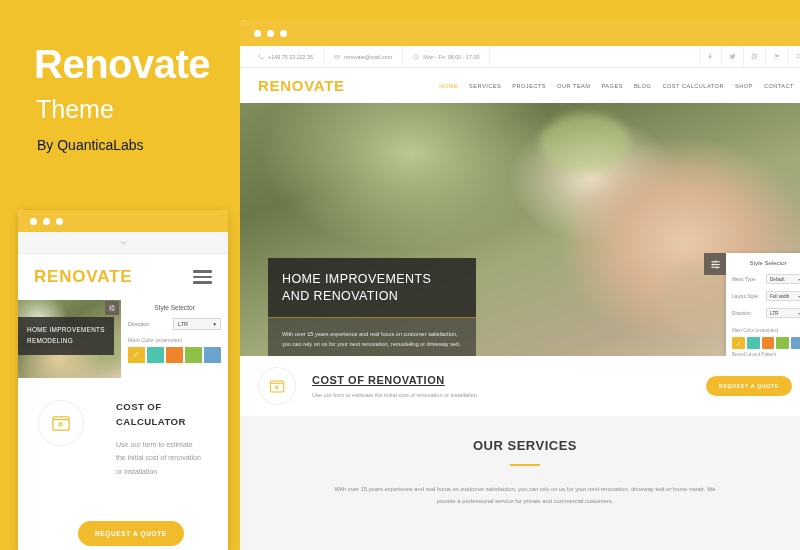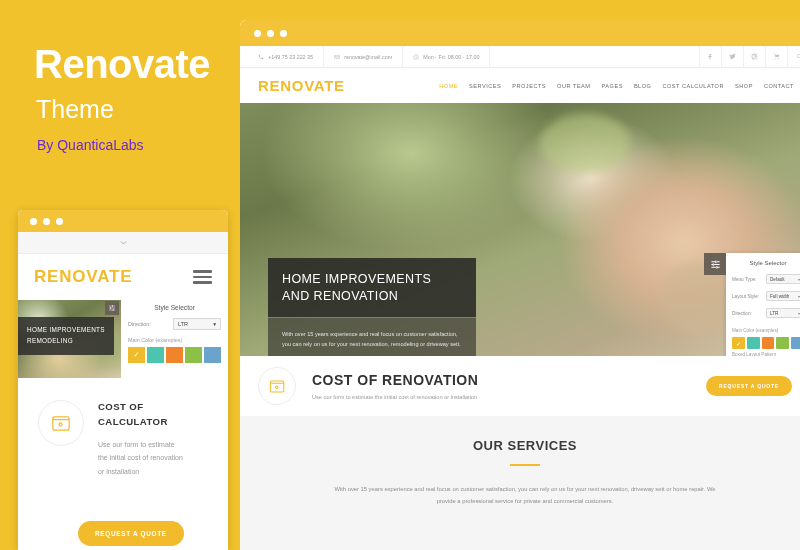--- a/index.html
+++ b/index.html
@@ -22,21 +22,21 @@
     font-size: 40px; font-weight: bold; color: #ffffff;
     letter-spacing: -0.5px; line-height: 1;
   }
   .promo-sub {
     position: absolute; left: 36px; top: 97px;
     font-size: 25px; font-weight: 300; color: #ffffff;
     line-height: 1;
   }
   .promo-by {
     position: absolute; left: 37px; top: 137px;
-    font-size: 14px; font-weight: 400; color: #6d28d9;
+    font-size: 14px; font-weight: 400; color: #0f172a;
   }
 
   
   .desktop {
     position: absolute; left: 240px; top: 20px;
     width: 570px; height: 530px;
     background: #ffffff;
     border-top-left-radius: 6px;
     overflow: hidden;
     z-index: 2;
@@ -169,21 +169,21 @@
     display: flex; align-items: center; padding: 0 18px;
   }
   .cost-icon-wrap {
     width: 38px; height: 38px; border-radius: 50%;
     border: 1px solid #ededed;
     display: flex; align-items: center; justify-content: center; flex: none;
   }
   .cost-icon-wrap svg { width: 19px; height: 19px; }
   .cost-text { margin-left: 16px; }
   .cost-title {
-    font-size: 14px; font-weight: bold; color: #333333; letter-spacing: .5px;
+    font-size: 11px; font-weight: bold; color: #333333; letter-spacing: .5px; text-decoration: underline;
   }
   .cost-desc {
     font-size: 5.6px; color: #9a9a9a; margin-top: 6px;
   }
   .cost-btn {
     margin-left: auto; background: #f1bb2b; color: #ffffff;
     font-size: 5px; font-weight: bold; letter-spacing: .8px;
     padding: 7px 13px; border-radius: 14px;
   }
 
@@ -282,21 +282,21 @@
 
   .m-cost {
     background: #ffffff; padding: 22px 0 0 0;
     display: flex; align-items: flex-start; padding-left: 20px;
   }
   .m-cost-ic {
     width: 46px; height: 46px; border-radius: 50%; border: 1px solid #ededed;
     display: flex; align-items: center; justify-content: center; flex: none;
   }
   .m-cost-ic svg { width: 23px; height: 23px; }
-  .m-cost-tx { margin-left: 14px; }
+  .m-cost-tx { margin-left: 32px; }
   .m-cost-title {
     font-size: 9.6px; font-weight: bold; color: #333333; line-height: 1.55;
     letter-spacing: .4px;
   }
   .m-cost-desc {
     font-size: 7px; color: #9a9a9a; line-height: 1.95; margin-top: 8px;
   }
   .m-cost-btn {
     position: absolute; left: 60px; bottom: 4px;
     background: #f1bb2b; color: #ffffff; font-size: 6.4px; font-weight: bold;

